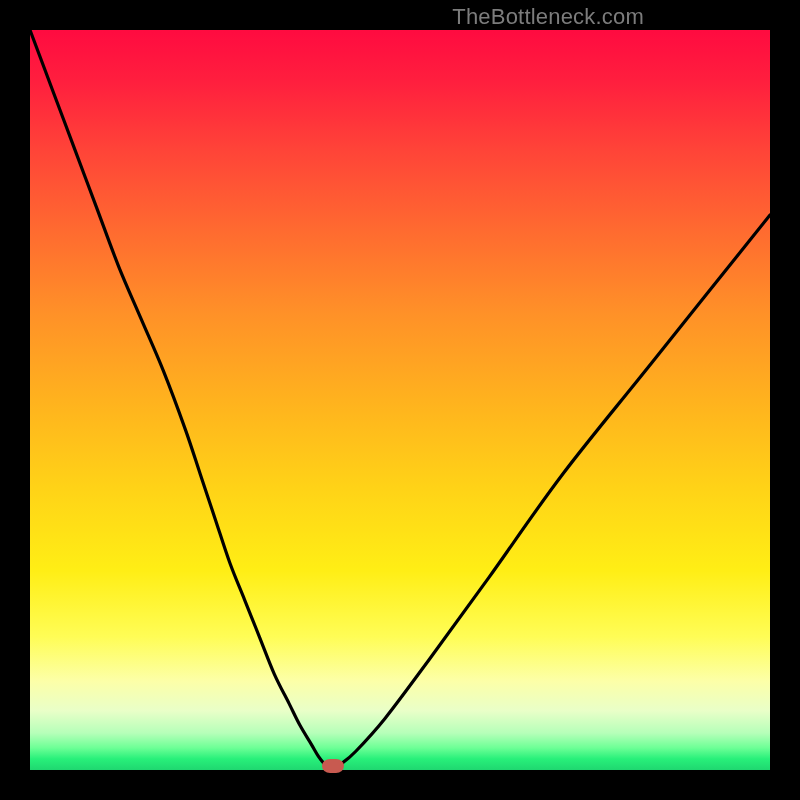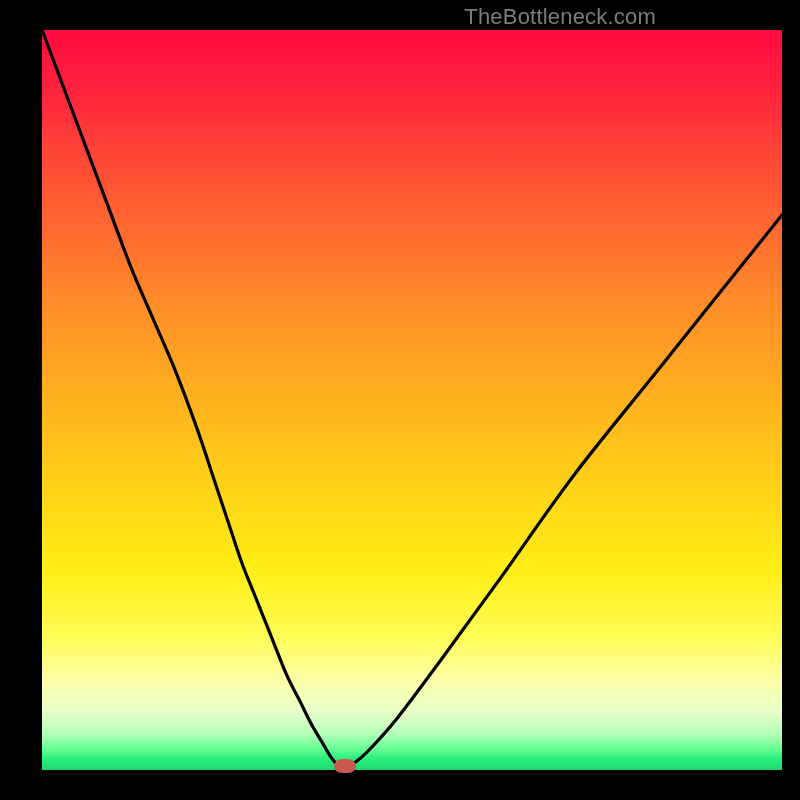--- a/index.html
+++ b/index.html
@@ -9,21 +9,20 @@
     height: 800px;
     background: #000;
     overflow: hidden;
     font-family: Arial, Helvetica, sans-serif;
   }
   .frame {
     position: absolute;
     left: 0; top: 0;
     width: 656px; height: 800px;
     background: #000;
-    margin-left: 12px;
   }
   .plot {
     position: absolute;
     left: 30px;
     top: 30px;
     width: 740px;
     height: 740px;
     background: linear-gradient(to bottom,
       #ff0b40 0%,
       #ff1f3e 7%,

